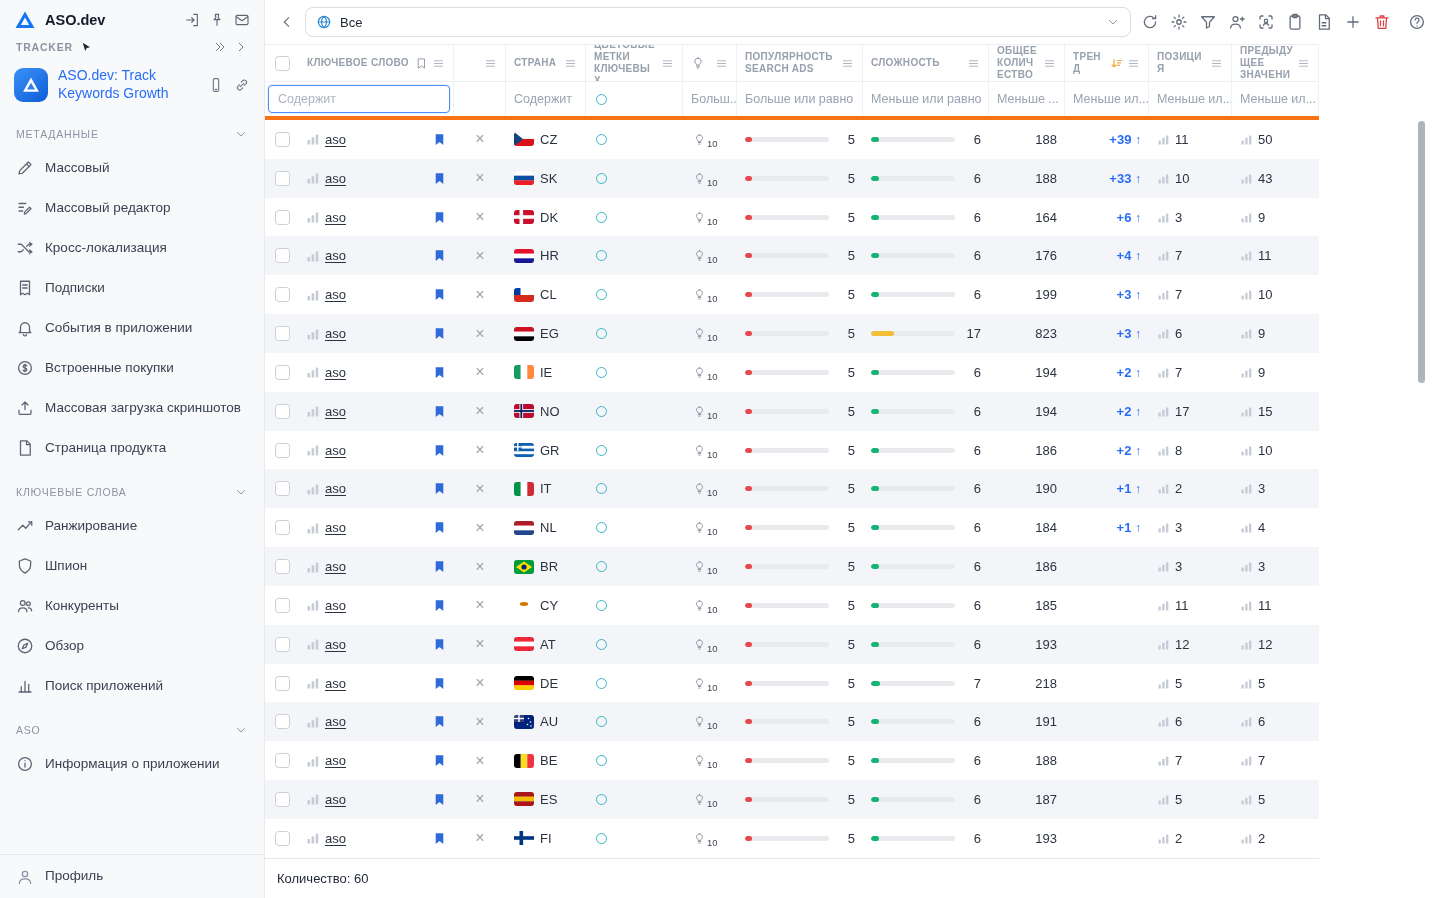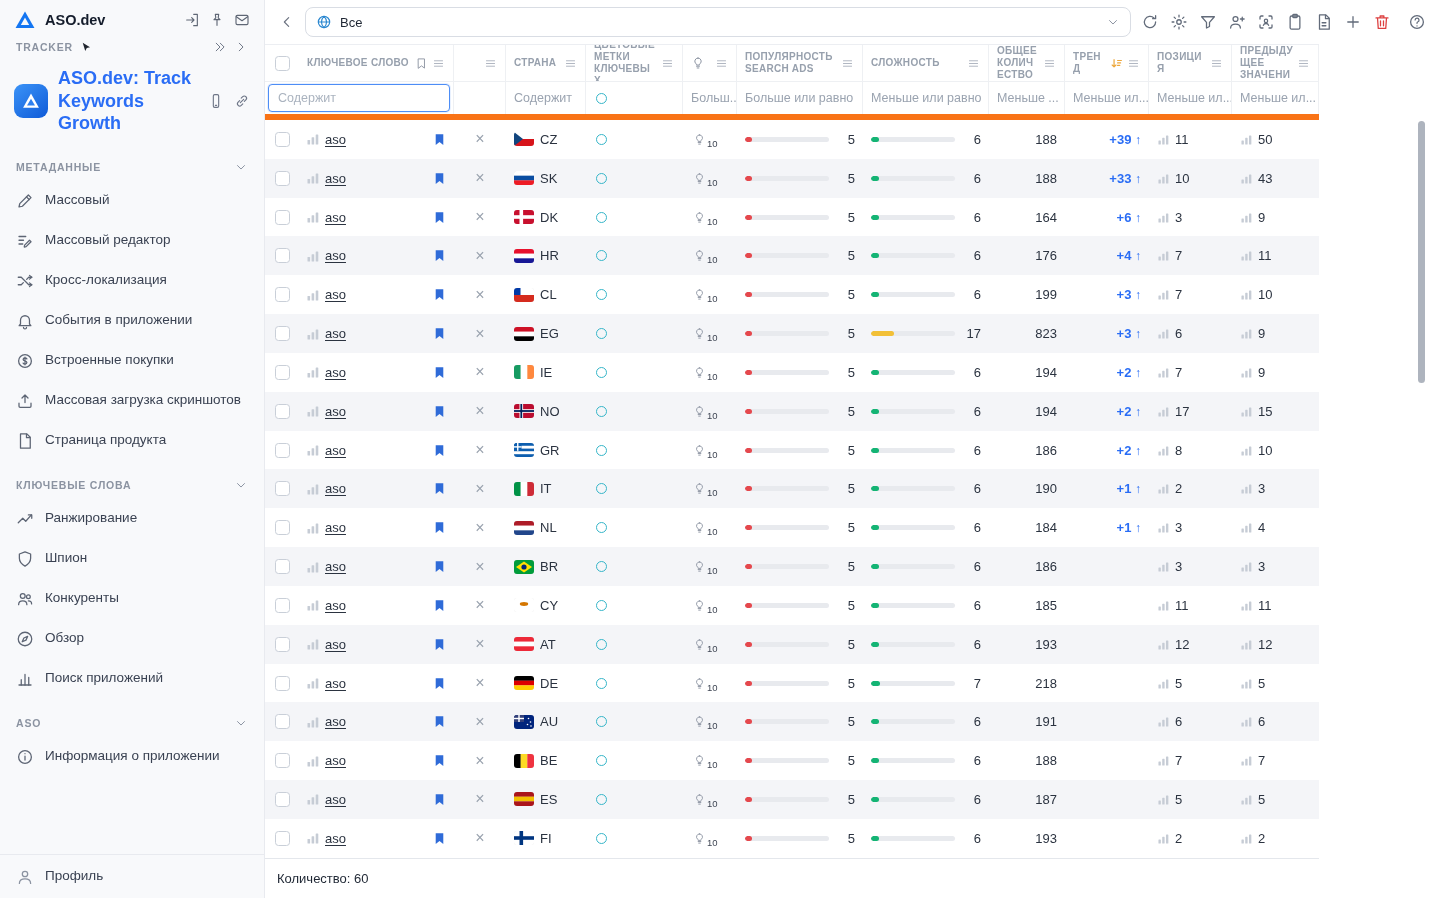--- a/index.html
+++ b/index.html
@@ -20,24 +20,24 @@
 .sidebar{width:265px;flex:none;height:100%;background:#f8f9fb;border-right:1px solid #e8eaef;display:flex;flex-direction:column;overflow:hidden}
 .sb-top{display:flex;align-items:center;gap:9px;padding:9px 14px 6px}
 .sb-title{font-weight:700;font-size:14.5px;color:#141c2b;flex:1}
 .sb-top .i{color:#5f6775;cursor:pointer}
 .sb-tracker{display:flex;align-items:center;gap:7px;padding:3px 16px;color:#8b93a1;font-size:10.5px;font-weight:700;letter-spacing:.8px}
 .sb-tracker .sp{flex:1}
 .sb-tracker .i{color:#6e7687;cursor:pointer}
 .cursor-i{color:#20252e !important}
 .sb-app{display:flex;align-items:center;gap:10px;padding:10px 14px 6px}
 .appic{width:34px;height:34px;border-radius:9px;background:linear-gradient(140deg,#3b93f7,#0f5bd8);display:flex;align-items:center;justify-content:center;flex:none}
-.sb-app-name{flex:1;color:#2a6df5;font-weight:700;font-size:18px;line-height:1.25;cursor:pointer}
+.sb-app-name{flex:1;color:#2a6df5;font-weight:400;font-size:14px;line-height:1.25;cursor:pointer}
 .sb-app .i{color:#6e7687;cursor:pointer}
 #sb-nav{flex:1;overflow:hidden;padding:2px 8px 0;min-height:0}
-.sb-sec{display:flex;align-items:center;height:28px;margin-top:10px;padding:0 8px;color:#8b93a1;font-size:10.5px;font-weight:700;letter-spacing:.8px;cursor:pointer}
+.sb-sec{display:flex;align-items:center;height:28px;margin-top:10px;padding:0 8px;color:#8b93a1;font-size:10.5px;font-weight:400;letter-spacing:.8px;cursor:pointer}
 .sb-sec-lbl{flex:1}
 .sb-item{display:flex;align-items:center;gap:11px;min-height:40px;padding:7px 8px;border-radius:10px;color:#3a4252;cursor:pointer}
 .sb-item .sb-ic{color:#5d6574}
 .sb-lbl{font-size:13.5px;line-height:1.25}
 .sb-item.active{background:#e4edfc;color:#2a6df5}
 .sb-item.active .sb-ic{color:#2a6df5}
 .sb-footer{flex:none;border-top:1px solid #e8eaef;display:flex;align-items:center;gap:11px;height:44px;padding:0 16px;color:#3a4252;cursor:pointer}
 
 .main{flex:1;height:100%;display:flex;flex-direction:column;position:relative;overflow:hidden;background:#fff}
 .toolbar{flex:none;height:44px;display:flex;align-items:center;padding:0 14px;gap:10px}
@@ -48,21 +48,21 @@
 .tb-icons{margin-left:auto;display:flex;align-items:center;gap:11px}
 .tbi{cursor:pointer;color:#626b7a}
 .tbi.gap{margin-left:6px}
 
 .gr{display:grid;grid-template-columns:34px 155px 52px 80px 97px 54px 126px 126px 76px 84px 83px 87px;width:1054px}
 .ghead{height:38px;border-top:1px solid #eceef2;border-bottom:1px solid #eef0f3;flex:none}
 .hc{display:flex;align-items:center;gap:4px;padding:2px 8px;border-right:1px solid #eef0f3;overflow:hidden}
 .hc:first-child{border-right:none;justify-content:center}
 .hlbl{flex:1;color:#97a0ad;font-size:10px;font-weight:700;letter-spacing:.3px;line-height:1.18;text-transform:uppercase;word-break:break-word}
 .hmenu{color:#aab1bc;cursor:pointer;margin-left:auto}
-.gfilt{height:38px;border-bottom:6px solid #f97316;flex:none}
+.gfilt{height:38px;border-bottom:4px solid #f97316;flex:none}
 .fc{display:flex;align-items:center;padding:0 8px;border-right:1px solid #eef0f3;overflow:hidden;white-space:nowrap}
 .f-keyword{padding:0 3px}
 .ftxt{color:#9aa3b0;font-size:12.5px}
 .fc input{width:100%;height:28px;border:1.5px solid #4d8df6;border-radius:4px;padding:0 9px;font-size:12.5px;font-family:inherit;color:#2b3340;outline:none;box-shadow:0 0 0 1px rgba(77,141,246,.12)}
 .fc input::placeholder{color:#aab3bf}
 #grid-body{flex:1;min-height:0;overflow:hidden;width:1054px}
 .trow{height:38.84px}
 .trow.alt{background:#f4f5f8}
 .c{display:flex;align-items:center;gap:6px;padding:0 8px;overflow:hidden;height:100%}
 .c-check{justify-content:center}
@@ -197,20 +197,29 @@
             <path d="M3 17h4l2.8-2.8"></path>
             <path d="M14.2 9.8L17 7h4"></path>
             <path d="M18 4.5L21 7l-3 2.5"></path>
           </svg>
         </span>
         <span class="sb-lbl">Кросс-локализация</span>
       </div>
       <div class="sb-item">
         <span class="i i18 sb-ic">
           <svg viewBox="0 0 24 24" width="18" height="18" fill="none" stroke="currentColor" stroke-width="1.7" stroke-linecap="round" stroke-linejoin="round">
+            <path d="M6 3h12v18l-3-2-3 2-3-2-3 2V3z"></path>
+            <path d="M9 8h6M9 12h6"></path>
+          </svg>
+        </span>
+        <span class="sb-lbl">Подписки</span>
+      </div>
+      <div class="sb-item">
+        <span class="i i18 sb-ic">
+          <svg viewBox="0 0 24 24" width="18" height="18" fill="none" stroke="currentColor" stroke-width="1.7" stroke-linecap="round" stroke-linejoin="round">
             <path d="M6 16v-5a6 6 0 0 1 12 0v5l1.8 2.2H4.2L6 16z"></path>
             <path d="M10 20.5a2 2 0 0 0 4 0"></path>
           </svg>
         </span>
         <span class="sb-lbl">События в приложении</span>
       </div>
       <div class="sb-item">
         <span class="i i18 sb-ic">
           <svg viewBox="0 0 24 24" width="18" height="18" fill="none" stroke="currentColor" stroke-width="1.7" stroke-linecap="round" stroke-linejoin="round">
             <circle cx="12" cy="12" r="8.5"></circle>

